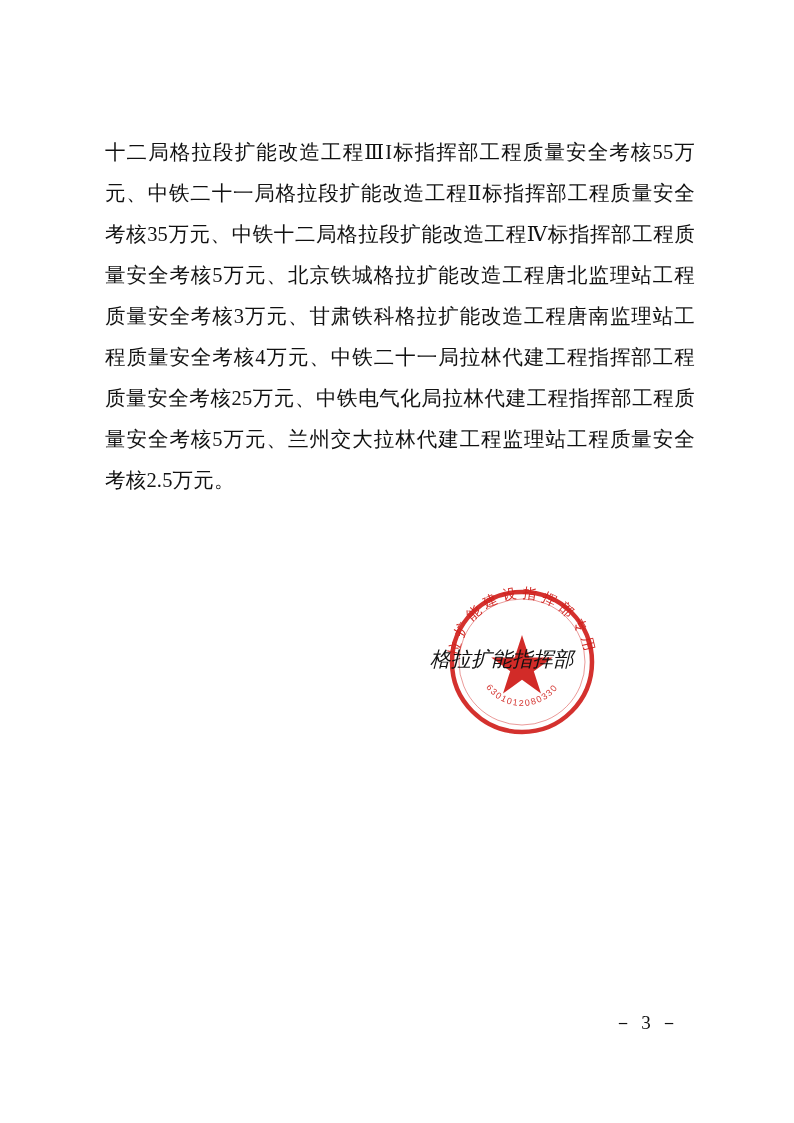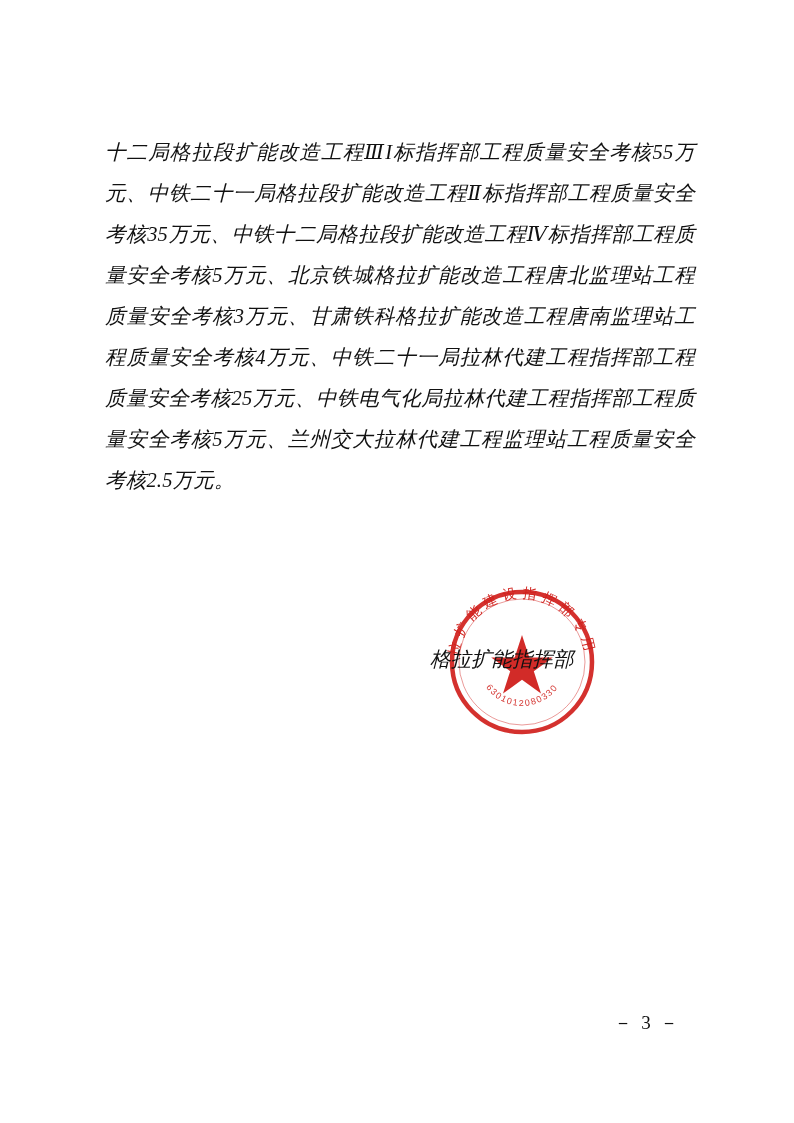--- a/index.html
+++ b/index.html
@@ -28,21 +28,20 @@
     position: absolute;
     left: 105px;
     top: 132px;
     width: 590px;
     font-size: 20.5px;
     line-height: 41px;
     text-align: justify;
     text-justify: inter-ideograph;
     letter-spacing: 0.2px;
     color: #111111;
-    font-style: italic;
   }
 
   .signature-block {
     position: absolute;
     left: 430px;
     top: 640px;
     width: 260px;
     text-align: left;
     font-size: 20.5px;
     line-height: 38px;

